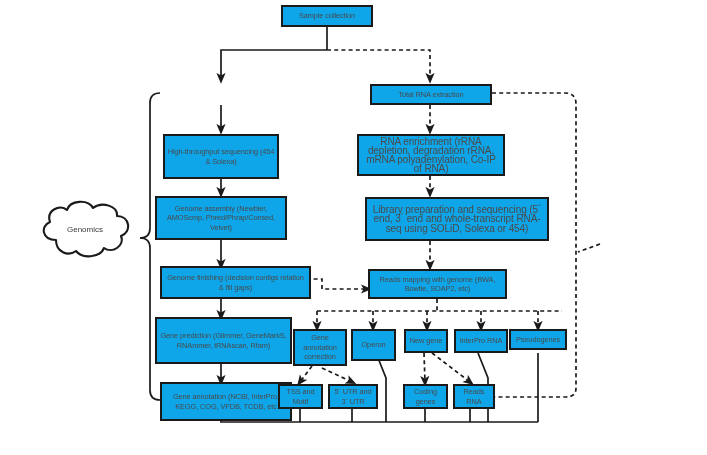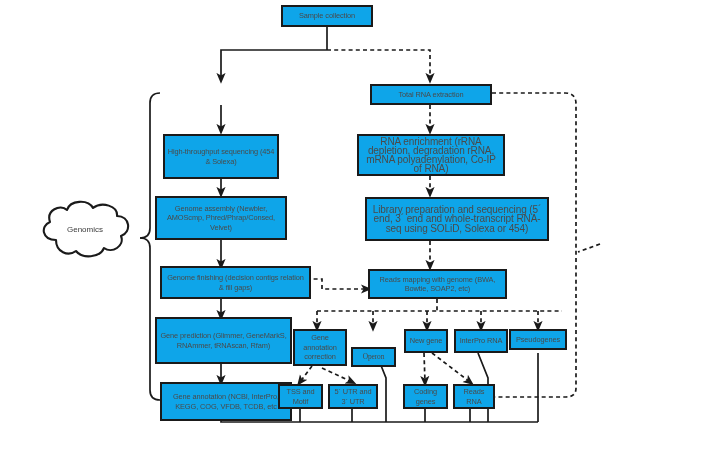--- a/index.html
+++ b/index.html
@@ -106,21 +106,21 @@
   <div class="node small" style="left:353px;top:197px;width:184px;height:44px;margin-left:12px;">Library preparation and sequencing (5´ end, 3´ end and whole-transcript RNA-seq using SOLiD, Solexa or 454)</div>
 
   <div class="node" style="left:160px;top:266px;width:151px;height:33px;">Genome finishing (decision contigs relation &amp; fill gaps)</div>
 
   <div class="node" style="left:368px;top:269px;width:139px;height:30px;">Reads mapping with genome (BWA, Bowtie, SOAP2, etc)</div>
 
   <div class="node" style="left:155px;top:317px;width:137px;height:47px;">Gene prediction (Glimmer, GeneMarkS, RNAmmer, tRNAscan, Rfam)</div>
 
   <div class="node" style="left:293px;top:329px;width:54px;height:37px;">Gene annotation correction</div>
 
-  <div class="node" style="left:351px;top:347px;width:45px;height:20px;font-family:Liberation Serif, serif;">Operon</div>
+  <div class="node" style="left:351px;top:329px;width:45px;height:32px;">Operon</div>
 
   <div class="node" style="left:404px;top:329px;width:44px;height:24px;">New gene</div>
 
   <div class="node" style="left:454px;top:329px;width:54px;height:24px;">InterPro RNA</div>
 
   <div class="node" style="left:509px;top:329px;width:58px;height:21px;">Pseudogenes</div>
 
   <div class="node" style="left:160px;top:382px;width:132px;height:39px;">Gene annotation (NCBI, InterPro, KEGG, COG, VFDB, TCDB, etc</div>
 
   <div class="node" style="left:278px;top:384px;width:45px;height:25px;">TSS and Motif</div>

